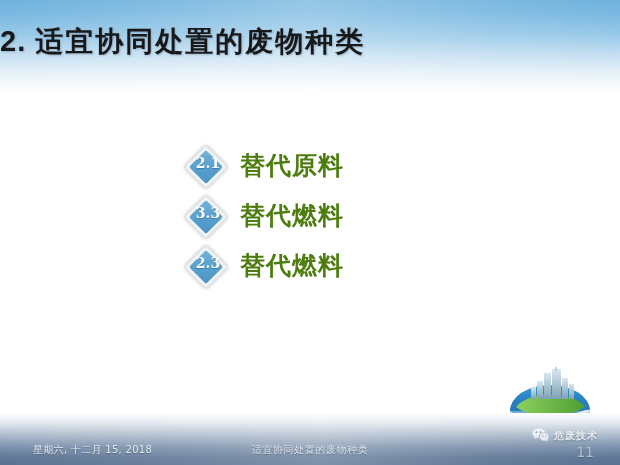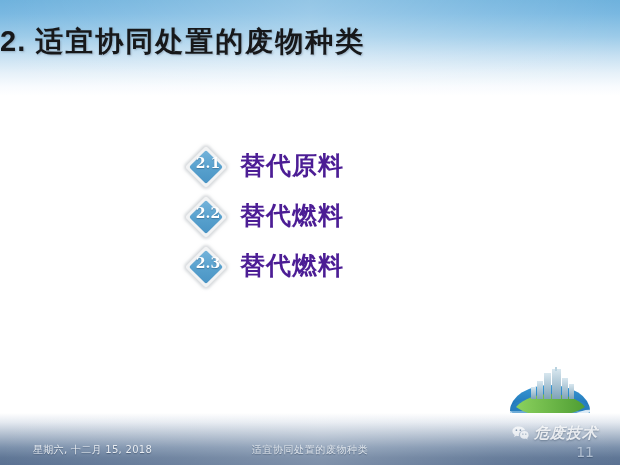--- a/index.html
+++ b/index.html
@@ -120,21 +120,21 @@
     pointer-events: none;
   }
   .bullet-label {
     position: absolute;
     left: 54px;
     top: 0px;
     font-family: "DejaVu Sans", "Liberation Sans", sans-serif;
     font-weight: bold;
     font-size: 25px;
     line-height: 40px;
-    color: #4c1d95;
+    color: #4d7c0f;
     letter-spacing: 1px;
   }
 
   
   .footer-band {
     position: absolute;
     left: 0;
     bottom: 0;
     width: 620px;
     height: 52px;
@@ -209,25 +209,24 @@
     bottom: 22px;
     display: flex;
     align-items: center;
     gap: 5px;
     pointer-events: none;
   }
   .wm-icon { width: 17px; height: 15px; opacity: 0.85; }
   .wm-text {
     font-family: "DejaVu Sans", "Liberation Sans", sans-serif;
     font-weight: bold;
-    font-size: 15px;
+    font-size: 10px;
     color: rgba(255,255,255,0.82);
     letter-spacing: 1px;
     text-shadow: 0 1px 2px rgba(60,80,105,0.55);
-    font-style: italic;
   }
 </style>
 </head>
 <body>
 
 <div id="slide">
 
   <div class="header-band"></div>
   <div class="header-sheen"></div>
 
@@ -244,21 +243,21 @@
         <span class="badge"></span>
         <span class="badge-num">2.1</span>
       </span>
       <span class="bullet-label">替代原料</span>
     </div>
 
     <div class="bullet-row">
       <span class="badge-wrap">
         <span class="badge-glow"></span>
         <span class="badge"></span>
-        <span class="badge-num">2.2</span>
+        <span class="badge-num">3.3</span>
       </span>
       <span class="bullet-label">替代燃料</span>
     </div>
 
     <div class="bullet-row">
       <span class="badge-wrap">
         <span class="badge-glow"></span>
         <span class="badge"></span>
         <span class="badge-num">2.3</span>
       </span>

